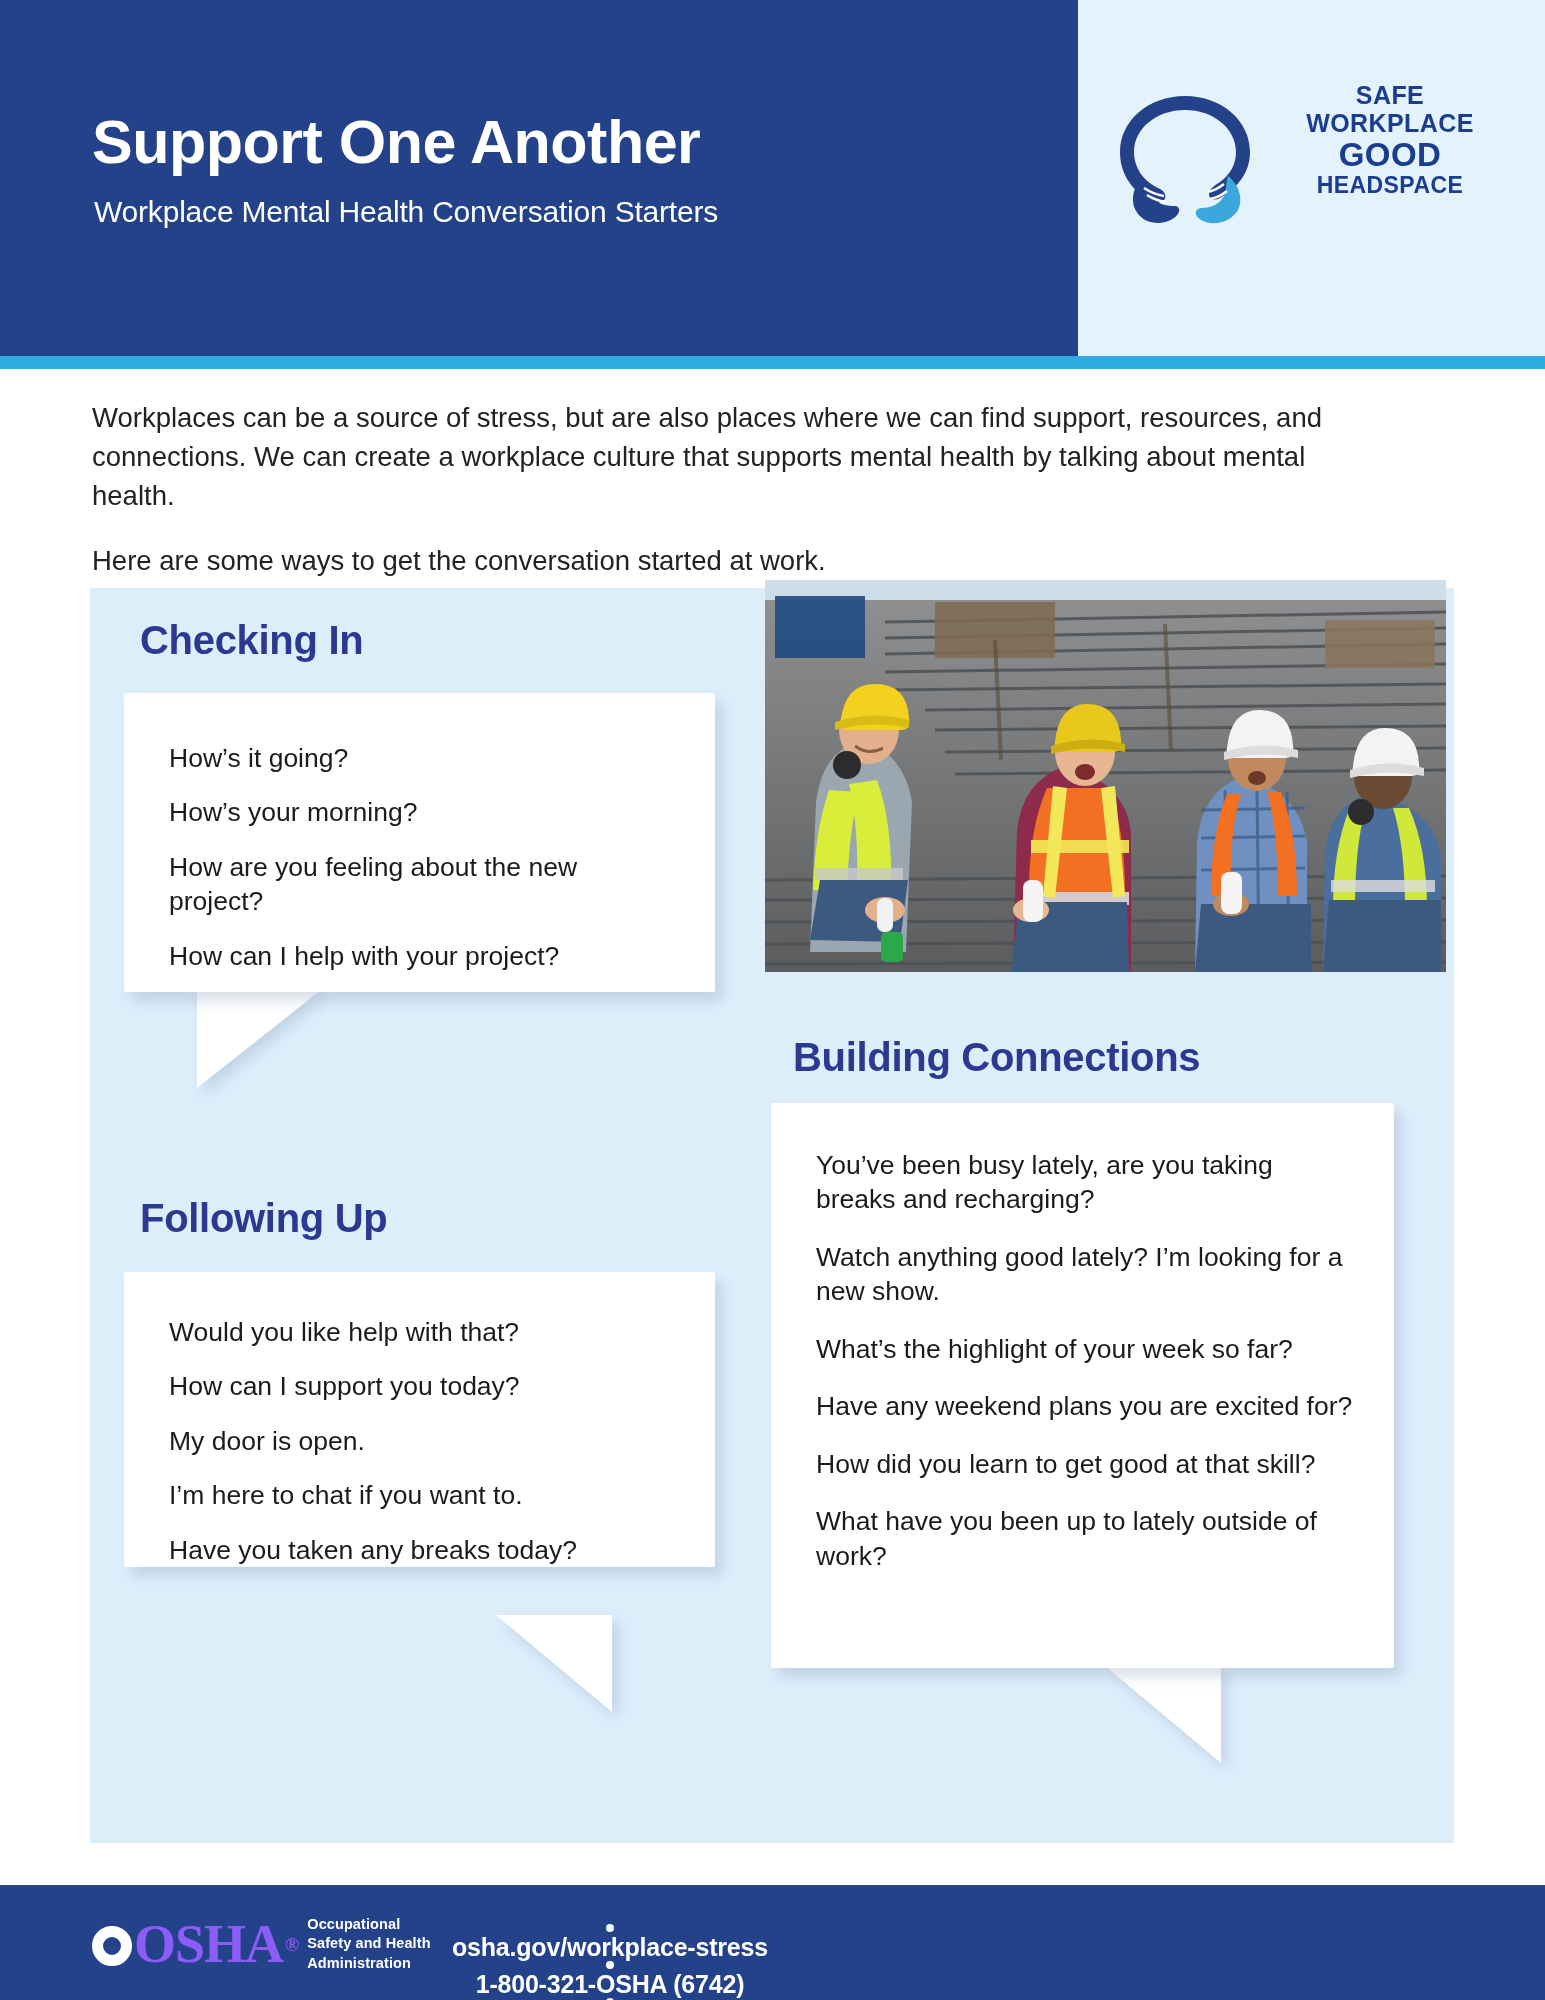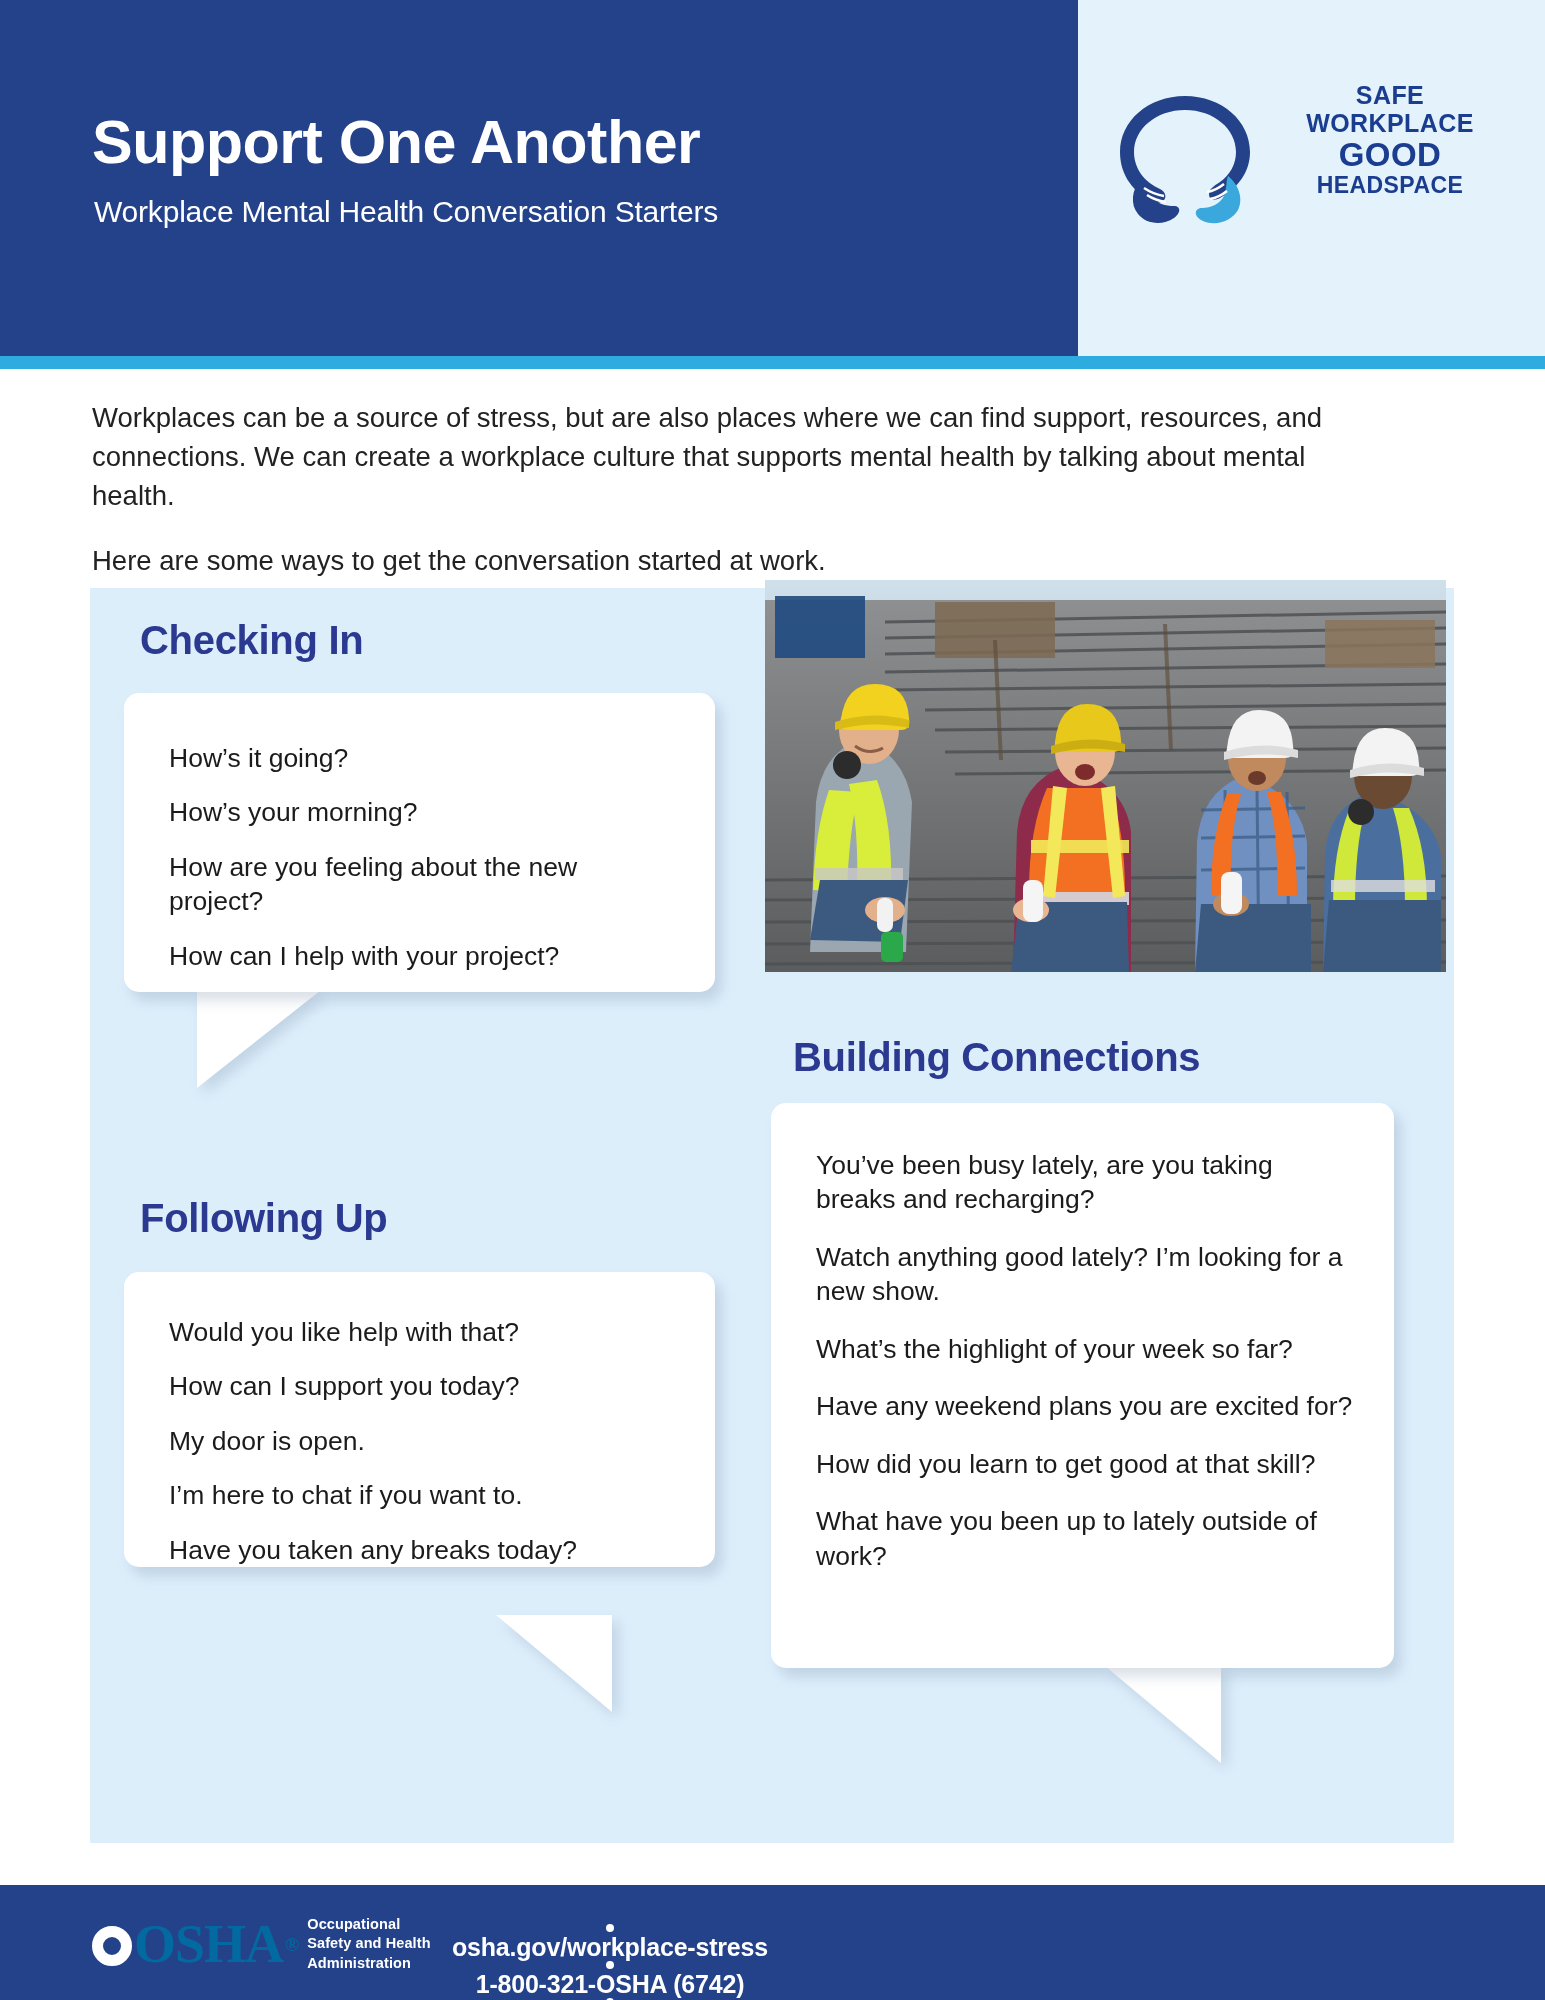--- a/index.html
+++ b/index.html
@@ -88,21 +88,21 @@
     white-space:nowrap;
   }
   .h-checking{ left:140px; top:618px; }
   .h-following{ left:140px; top:1196px; }
   .h-building{ left:793px; top:1035px; }
 
   
   .bubble{
     position:absolute;
     background:#ffffff;
-    border-radius:15px;
+    border-radius:2px;
     box-shadow:7px 9px 13px rgba(90,120,150,0.22);
   }
   .bubble .lines{
     color:#1b1b1b;
     font-size:26.5px;
     line-height:1.30;
   }
   .bubble .lines div{ margin-bottom:20px; }
   .bubble .lines div:last-child{ margin-bottom:0; }
 
@@ -162,21 +162,21 @@
   .footer{
     position:absolute;left:0;top:1885px;width:1545px;height:115px;
     background:#244289;
   }
   .osha-logo{
     position:absolute;left:92px;top:1916px;height:56px;
     display:flex;align-items:center;
   }
   .osha-word{
     font-family:"Liberation Serif", serif;
-    font-size:54px;font-weight:bold;color:#0369a1;
+    font-size:54px;font-weight:bold;color:#8b5cf6;
     letter-spacing:-1px;line-height:1;
     display:flex;align-items:center;text-align:right;
   }
   .osha-o{
     display:inline-block;width:40px;height:40px;border-radius:50%;
     border:11px solid #ffffff;box-sizing:border-box;margin-right:2px;
     position:relative;top:2px;
   }
   .osha-reg{ font-size:19px; vertical-align:super; margin-left:2px;}
   .osha-sub{

